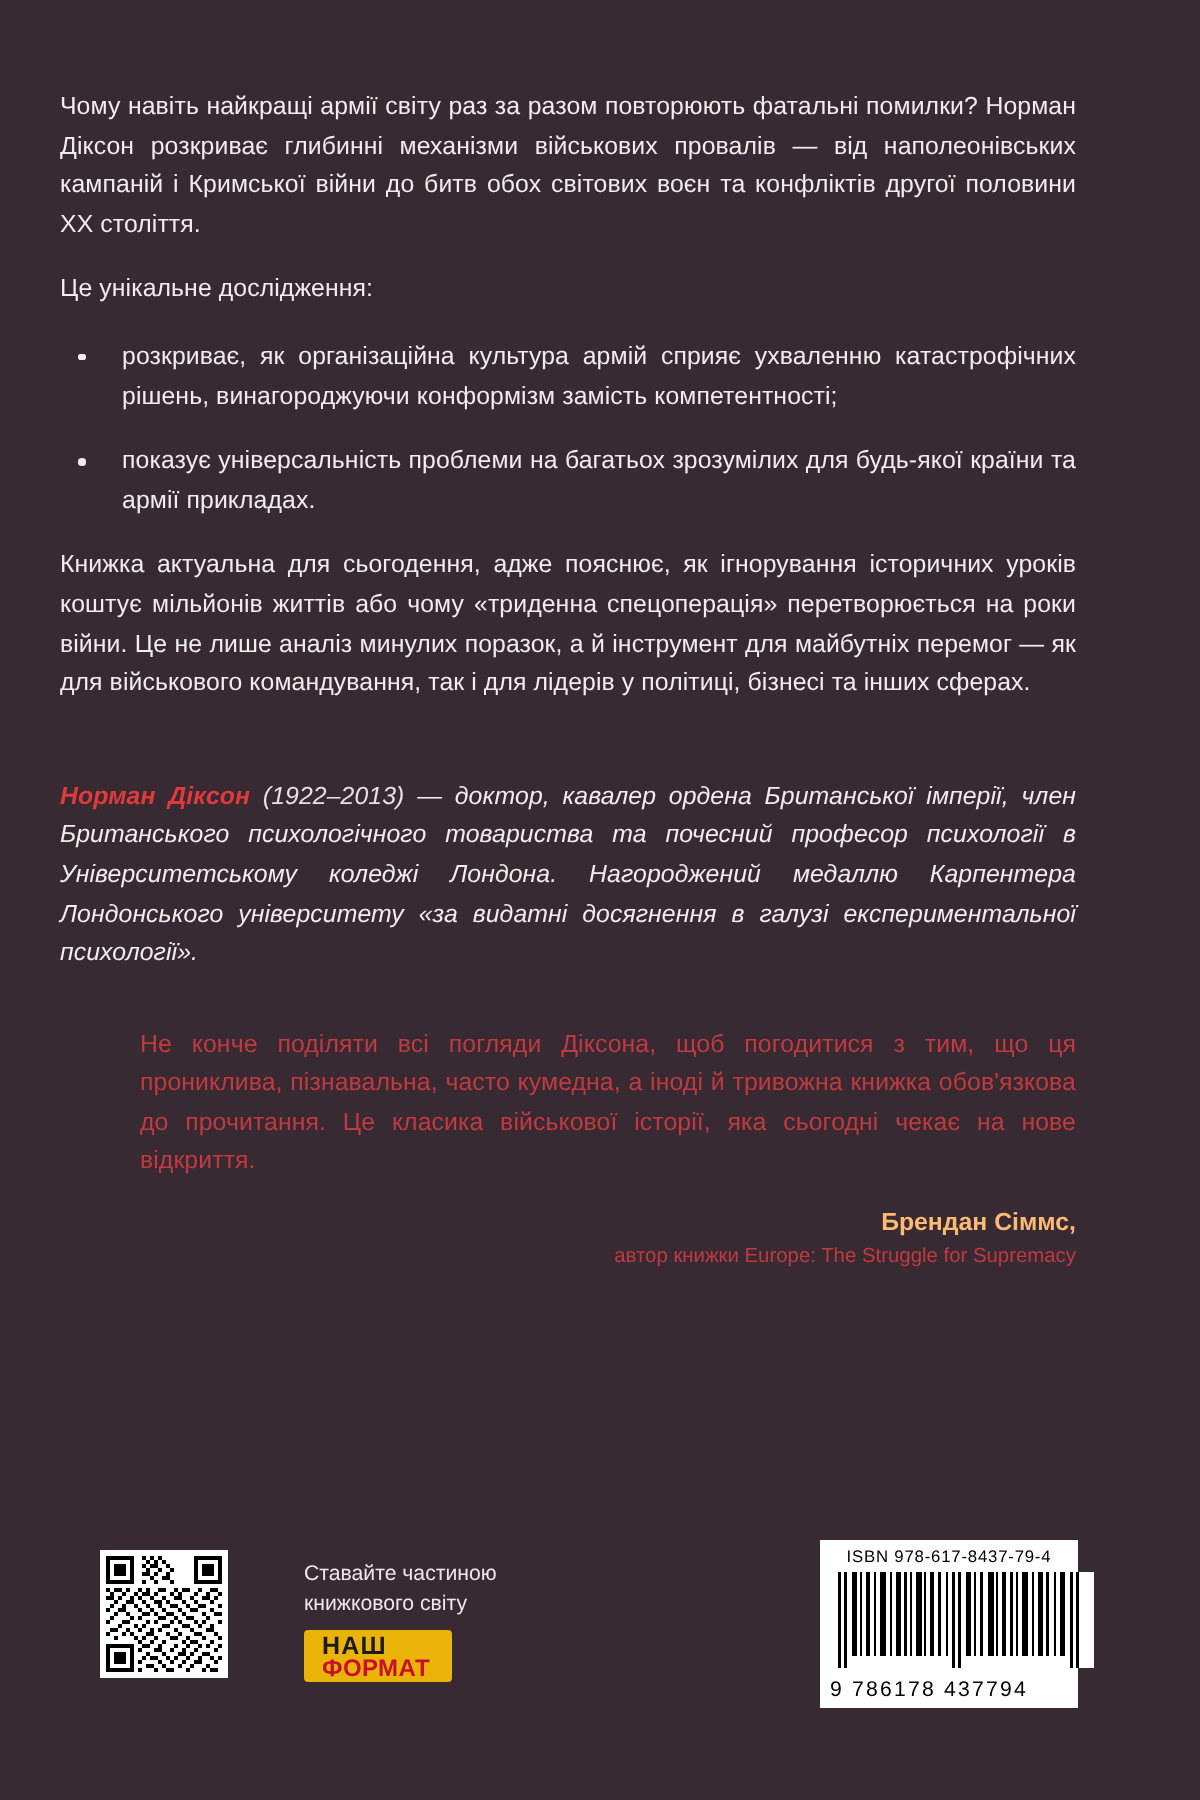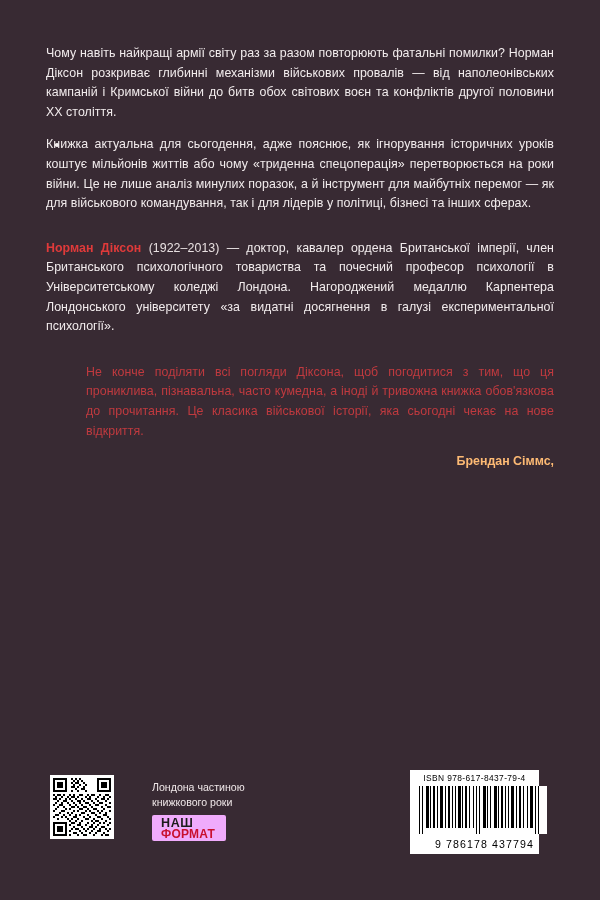--- a/index.html
+++ b/index.html
@@ -16,21 +16,21 @@
   .page {
     position: relative;
     width: 600px;
     height: 900px;
     background: #382a33;
     box-sizing: border-box;
     overflow: hidden;
   }
   .content {
     position: absolute;
-    left: 46px;
+    left: 30px;
     top: 44px;
     width: 508px;
   }
   p, li {
     color: #f2eced;
     font-size: 12.4px;
     line-height: 19.6px;
     margin: 0;
     text-align: justify;
     letter-spacing: 0.05px;
@@ -57,22 +57,23 @@
   ul.bullets li .dot {
     position: absolute;
     left: 9px;
     top: 8px;
     width: 3.5px;
     height: 3.5px;
     border-radius: 50%;
     background: #f2eced;
   }
   .bio {
-    margin-top: 25px;
+    margin-top: 37px;
     margin-bottom: 0;
+    font-style: italic;
   }
   .bio .name {
     color: #e03a3a;
     font-weight: bold;
   }
   .bio .years {
     color: #e8e0e1;
   }
   .quote {
     margin-top: 26px;
@@ -134,21 +135,21 @@
     color: #efe7e8;
     font-size: 10.6px;
     line-height: 14.5px;
   }
   .naw-logo {
     position: absolute;
     left: 152px;
     top: 45px;
     width: 74px;
     height: 26px;
-    background: #f0abfc;
+    background: #eab308;
     border-radius: 2px;
   }
   .naw-logo .naw-top {
     position: absolute;
     left: 9px;
     top: 2px;
     color: #1b1b1b;
     font-size: 12.5px;
     font-weight: bold;
     letter-spacing: 0.6px;
@@ -182,52 +183,62 @@
     letter-spacing: 0.4px;
     line-height: 11px;
     font-family: "Liberation Sans", sans-serif;
   }
   .bars {
     margin-top: 2px;
     height: 48px;
     width: 132px;
   }
   .barnum {
-    text-align: right;
+    text-align: left;
     color: #000;
     font-size: 10.6px;
     letter-spacing: 1.1px;
     line-height: 13px;
     font-family: "Liberation Sans", sans-serif;
   }
 </style>
 </head>
 <body>
 
 <div class="page">
 
   <div class="content">
 
     <p class="para">Чому навіть найкращі армії світу раз за разом повторюють фатальні помилки? Норман Діксон розкриває глибинні механізми військових провалів — від наполеонівських кампаній і Кримської війни до битв обох світових воєн та конфліктів другої половини XX століття.</p>
 
+    <p class="lead">Це унікальне дослідження:</p>
 
     <ul class="bullets">
       <li>
         <span class="dot"></span>
       </li>
+      <li>
+        <span class="dot"></span>
+        <span>розкриває, як організаційна культура армій сприяє ухваленню катастрофічних рішень, винагороджуючи конформізм замість компетентності;</span>
+      </li>
+      <li>
+        <span class="dot"></span>
+        <span>показує універсальність проблеми на багатьох зрозумілих для будь-якої країни та армії прикладах.</span>
+      </li>
     </ul>
 
     <p class="para">Книжка актуальна для сьогодення, адже пояснює, як ігнорування історичних уроків коштує мільйонів життів або чому «триденна спецоперація» перетворюється на роки війни. Це не лише аналіз минулих поразок, а й інструмент для майбутніх перемог — як для військового командування, так і для лідерів у політиці, бізнесі та інших сферах.</p>
 
     <p class="bio"><span class="name">Норман Діксон</span> <span class="years">(1922–2013)</span><span> — доктор, кавалер ордена Британської імперії, член Британського психологічного товариства та почесний професор психології в Університетському коледжі Лондона. Нагороджений медаллю Карпентера Лондонського університету «за видатні досягнення в галузі експериментальної психології».</span></p>
 
     <div class="quote">
       <p>Не конче поділяти всі погляди Діксона, щоб погодитися з тим, що ця прониклива, пізнавальна, часто кумедна, а іноді й тривожна книжка обов'язкова до прочитання. Це класика військової історії, яка сьогодні чекає на нове відкриття.</p>
       <div class="quote-attrib">
         <span class="q-name">Брендан Сіммс,</span>
+        <span class="q-role">автор книжки Europe: The Struggle for Supremacy</span>
       </div>
     </div>
 
   </div>
 
   <div class="footer">
 
     <div class="qr">
       <svg width="58" height="58" viewBox="0 0 29 29" shape-rendering="crispEdges">
         <rect width="29" height="29" fill="#ffffff"></rect>
@@ -424,22 +435,22 @@
             <rect x="12" y="28" width="1" height="1"></rect>
             <rect x="15" y="28" width="2" height="1"></rect>
           <rect x="20" y="28" width="1" height="1"></rect>
             <rect x="24" y="28" width="1" height="1"></rect>
             <rect x="26" y="28" width="2" height="1"></rect>
         </g>
       </svg>
     </div>
 
     <div class="tagline">
-      <span>Лондона частиною</span>
-      <span>книжкового роки</span>
+      <span>Ставайте частиною</span>
+      <span>книжкового світу</span>
     </div>
 
     <div class="naw-logo">
       <span class="naw-top">НАШ</span>
       <span class="naw-bottom">ФОРМАТ</span>
     </div>
 
     <div class="barcode-box">
       <div class="isbn-text">ISBN 978-617-8437-79-4</div>
       <svg class="bars" viewBox="0 0 132 48" preserveAspectRatio="none" shape-rendering="crispEdges">

